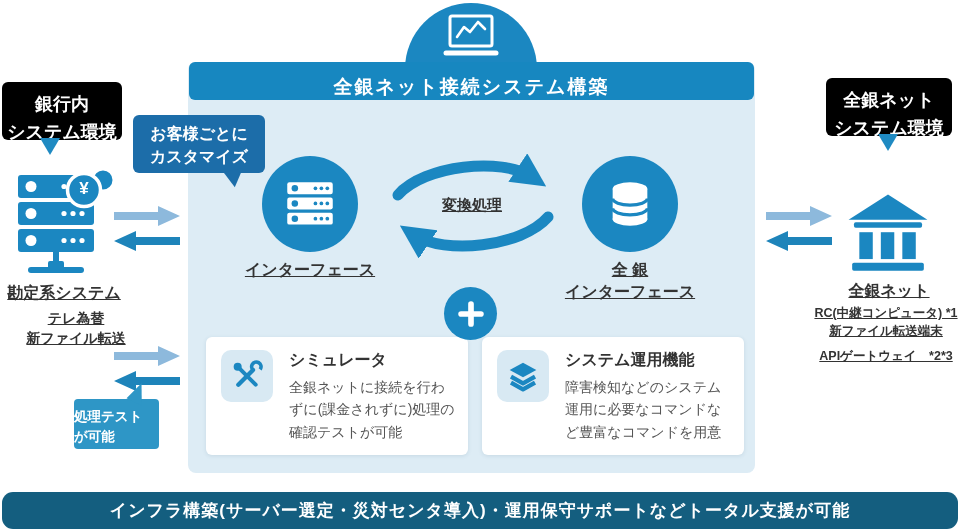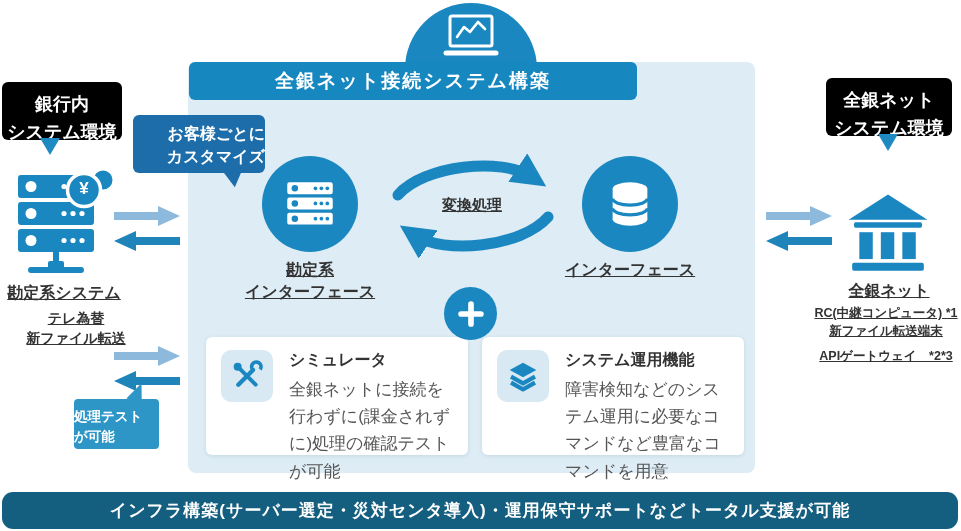--- a/index.html
+++ b/index.html
@@ -9,36 +9,36 @@
 
   
   .abs { position:absolute; }
   .dark-text { color:#333; font-weight:bold;text-decoration:underline; }
   .center { text-align:center; }
 
   
   .dome { left:405px; top:3px; width:132px; height:132px; border-radius:50%; background:#1b87c1; z-index:0; }
   .laptop-icon { left:441px; top:13px; z-index:3; }
   .main-panel { left:188px; top:62px; width:567px; height:411px; background:#ddecf5; border-radius:8px; z-index:1; }
-  .header-bar { left:189px; top:62px; width:448px; height:38px; background:#1787c0; border-radius:6px; z-index:2;
-                display:flex; align-items:center; justify-content:center; }
+  .header-bar { left:189px; top:62px; width:565px; height:38px; background:#1787c0; border-radius:6px; z-index:2;
+                display:flex; align-items:flex-end; justify-content:center; }
   .header-bar span { color:#fff; font-weight:bold; font-size:19px; letter-spacing:2px; }
 
   
   .bubble { background:#000000; border-radius:6px; z-index:2; color:#fff; font-weight:bold; font-size:18px;
             line-height:1.55; text-align:center; padding-top:9px; }
   .bubble:after { content:""; position:absolute; bottom:-15px; border-left:10px solid transparent;
             border-right:10px solid transparent; border-top:17px solid #1f8ac2; }
   .bubble-left { left:2px; top:82px; width:120px; height:58px; }
   .bubble-left:after { left:38px; }
   .bubble-right { left:826px; top:78px; width:126px; height:58px; }
   .bubble-right:after { left:52px; }
 
   .callout { left:133px; top:115px; width:132px; height:58px; background:#1c6da9; border-radius:6px; z-index:4;
-             color:#fff; font-weight:bold; font-size:16px; line-height:1.45; text-align:right; padding-top:7px; }
+             color:#fff; font-weight:bold; font-size:16px; line-height:1.45; text-align:center; padding-top:7px; }
   .callout:after { content:""; position:absolute; bottom:-14px; left:92px; border-left:8px solid transparent;
              border-right:12px solid transparent; border-top:17px solid #1c6da9; transform:rotate(-12deg); }
 
   .test-note { left:74px; top:399px; width:85px; height:50px; background:#2e96c6; border-radius:4px; z-index:2;
              color:#fff; font-weight:bold; font-size:13.5px; line-height:1.45; text-align:left; padding-top:8px; }
   .test-note:before { content:""; position:absolute; top:-16px; left:56px; border-left:7px solid transparent;
              border-right:10px solid transparent; border-bottom:20px solid #2e96c6; transform:rotate(26deg); }
 
   
   .acct-label  { left:0px;  top:283px; width:128px; font-size:16px; }
@@ -62,21 +62,21 @@
                display:flex; align-items:center; justify-content:center; }
 
   
   .card { top:337px; width:262px; height:118px; background:#fff; border-radius:6px; z-index:2;
           box-shadow:0 1px 4px rgba(40,80,110,.12); }
   .card-1 { left:206px; }
   .card-2 { left:482px; }
   .card-tile { position:absolute; left:15px; top:13px; width:52px; height:52px; border-radius:10px; background:#d8e9f3;
           display:flex; align-items:center; justify-content:center; }
   .card-title { position:absolute; left:83px; top:13px; font-size:16px; font-weight:bold; color:#333; }
-  .card-body  { position:absolute; left:83px; top:39px; width:167px; font-size:17px; color:#555; line-height:1.6; }
+  .card-body  { position:absolute; left:83px; top:39px; width:167px; font-size:14px; color:#555; line-height:1.6; }
 
   
   .bank-svg   { left:845px; top:192px; z-index:1; }
   .zengin-label { left:826px; top:281px; width:126px; font-size:16px; }
   .notes-a { left:796px; top:304px; width:180px; font-size:12.5px; line-height:1.45; }
   .notes-b { left:796px; top:348px; width:180px; font-size:12.5px; }
 
   
   .footer-bar { left:2px; top:492px; width:956px; height:37px; background:#145e7f; border-radius:11px; z-index:2;
           display:flex; align-items:center; justify-content:center; }
@@ -193,21 +193,20 @@
         <circle cx="29" cy="23.5" r="1.7"></circle>
           <circle cx="34.5" cy="23.5" r="1.7"></circle>
           <circle cx="40" cy="23.5" r="1.7"></circle>
         <circle cx="29" cy="37.5" r="1.7"></circle>
           <circle cx="34.5" cy="37.5" r="1.7"></circle>
           <circle cx="40" cy="37.5" r="1.7"></circle>
       </g>
     </svg>
   </div>
   <div class="abs center dark-text if-label if-label-left">
-    <div>勘定系</div>
     <div>インターフェース</div>
   </div>
 
   <div class="abs cycle-svg">
     <svg width="178" height="114" viewBox="0 0 178 114">
       <defs>
         <marker id="ah" viewBox="0 0 10 10" refX="5" refY="5" markerWidth="3.1" markerHeight="3.1" orient="auto-start-reverse">
           <path d="M0,0 L10,5 L0,10 z" fill="#1b87c1"></path>
         </marker>
       </defs>
@@ -220,20 +219,21 @@
   <div class="abs if-circle if-circle-right">
     <svg width="52" height="52" viewBox="0 0 48 48">
       <ellipse cx="24" cy="10" rx="16" ry="6" fill="#fff"></ellipse>
       <rect x="8" y="10" width="32" height="28" fill="#fff"></rect>
       <ellipse cx="24" cy="38" rx="16" ry="6" fill="#fff"></ellipse>
       <path d="M8,19 a16,6 0 0 0 32,0" fill="none" stroke="#1b87c1" stroke-width="3"></path>
       <path d="M8,28 a16,6 0 0 0 32,0" fill="none" stroke="#1b87c1" stroke-width="3"></path>
     </svg>
   </div>
   <div class="abs center dark-text if-label if-label-right">
+    <div>全 銀</div>
     <div>インターフェース</div>
   </div>
 
   <div class="abs plus-circle">
     <svg width="34" height="34" viewBox="0 0 48 48">
       <line x1="10" y1="24" x2="38" y2="24" stroke="#fff" stroke-width="8" stroke-linecap="round"></line>
       <line x1="24" y1="10" x2="24" y2="38" stroke="#fff" stroke-width="8" stroke-linecap="round"></line>
     </svg>
   </div>
 

